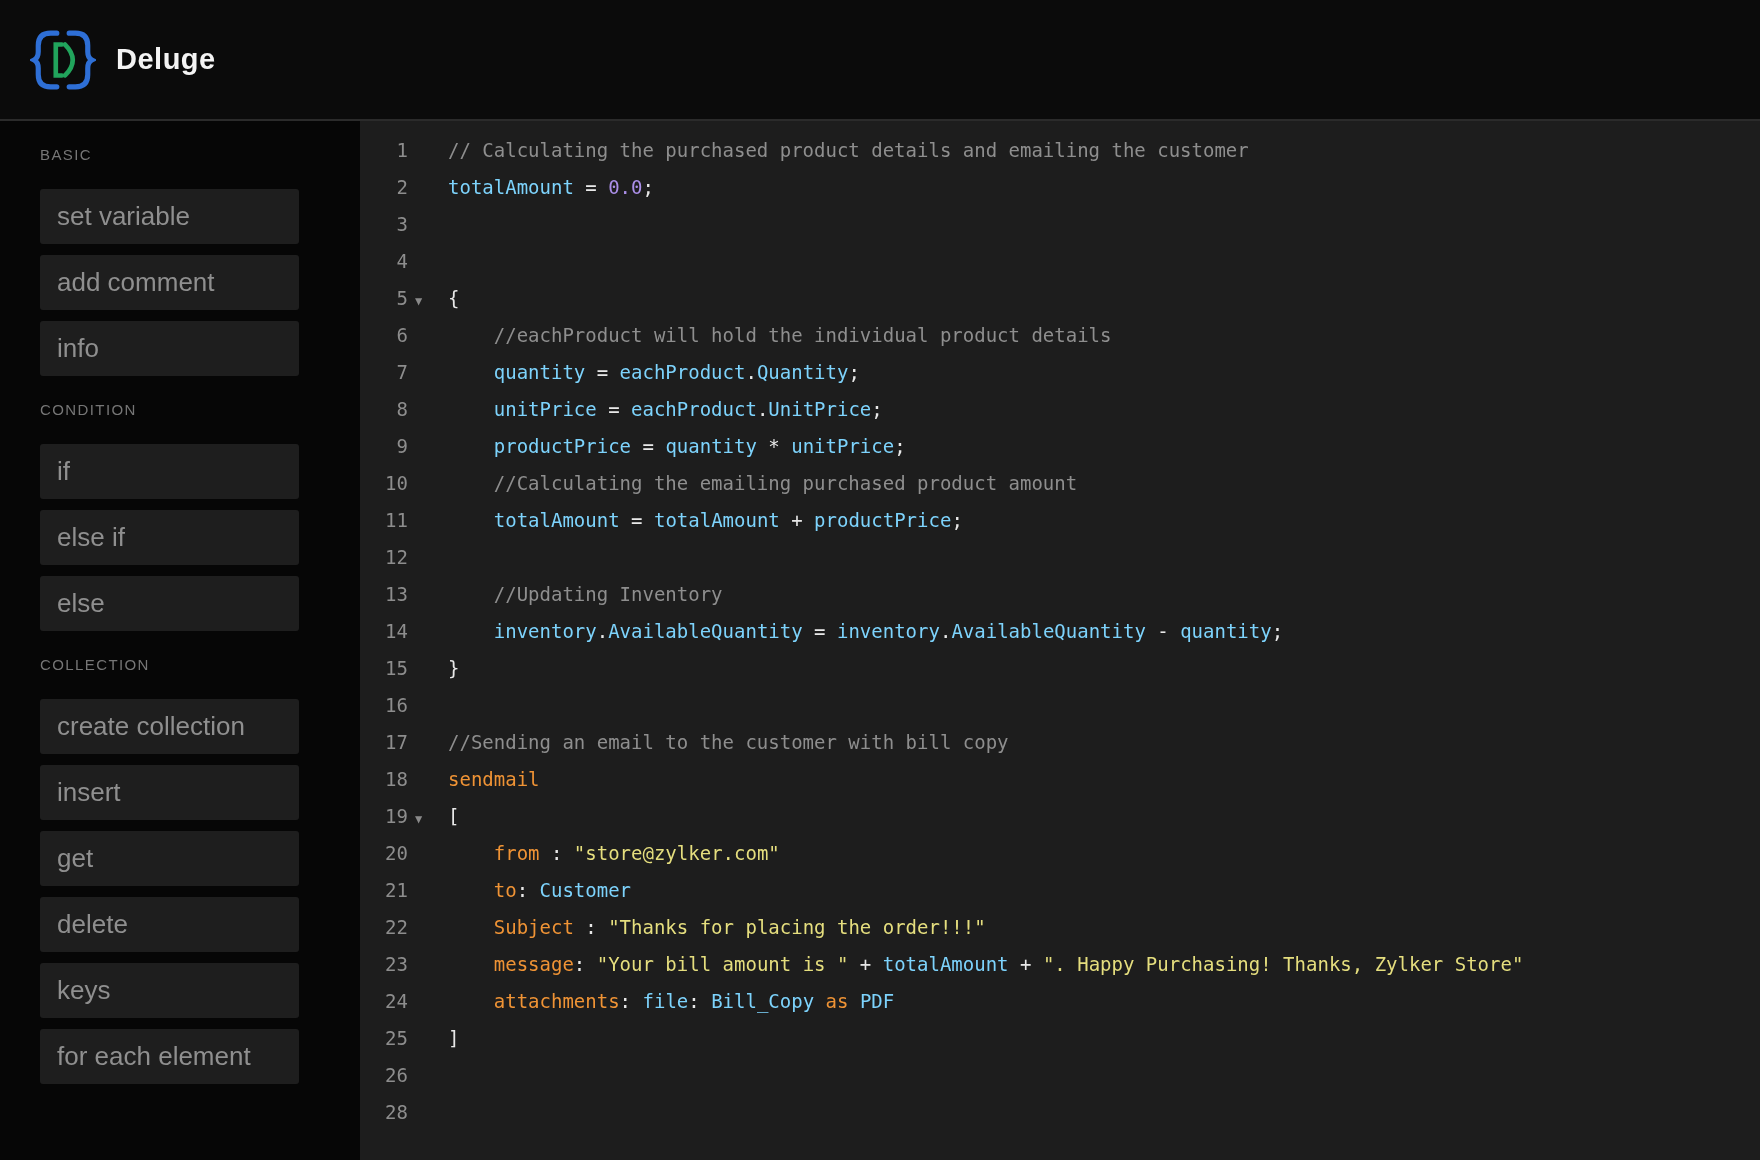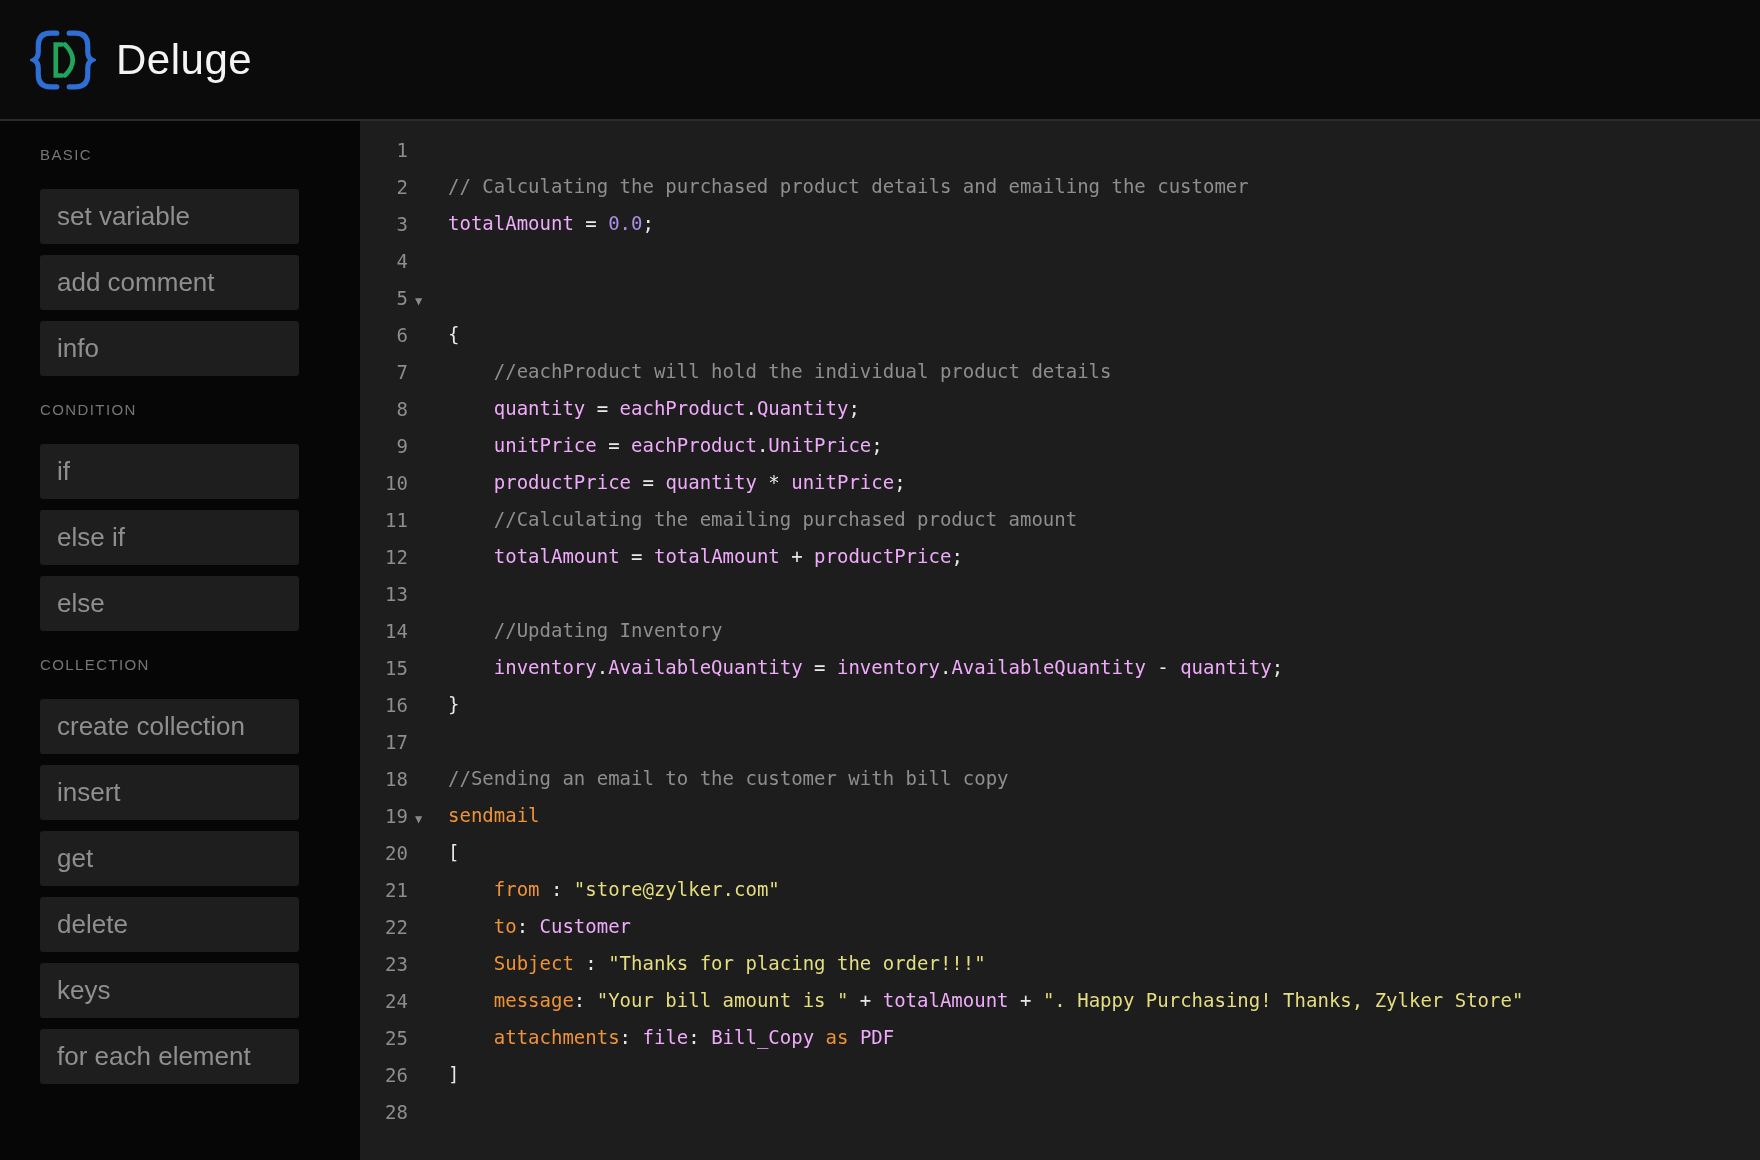--- a/index.html
+++ b/index.html
@@ -16,22 +16,22 @@
     display: flex;
     align-items: center;
     gap: 20px;
     padding-left: 30px;
     background: #0b0b0b;
     border-bottom: 2px solid #2b2b2b;
   }
   .logo-box { width: 66px; height: 66px; flex: 0 0 auto; }
   .app-name {
     color: #f4f4f4;
-    font-size: 42px;
-    font-weight: 400;
+    font-size: 29px;
+    font-weight: 700;
     letter-spacing: 0.5px;
   }
 
   
   .main-area { display: flex; height: 1067px; }
 
   
   .sidebar {
     width: 360px;
     background: #060606;
@@ -79,26 +79,26 @@
   .fold-cell {
     width: 40px;
     flex: 0 0 auto;
     padding-left: 7px;
   }
   .fold-glyph {
     color: #8a8a8a;
     font-size: 12px;
     cursor: pointer;
   }
-  .code-text { white-space: pre; margin-top: 36px; }
+  .code-text { white-space: pre; }
 
   
   .tk-cm { color: #8e8e8e; }
   .tk-kw { color: #ef9335; }
-  .tk-id { color: #f0abfc; }
+  .tk-id { color: #7dd3fc; }
   .tk-st { color: #e5de7e; }
   .tk-nu { color: #ab8fe8; }
   .tk-pl { color: #e8e8e8; }
 </style>
 </head>
 <body>
 
 <header class="app-header">
   <div class="logo-box">
     <svg viewBox="0 0 64 64" width="66" height="66">

